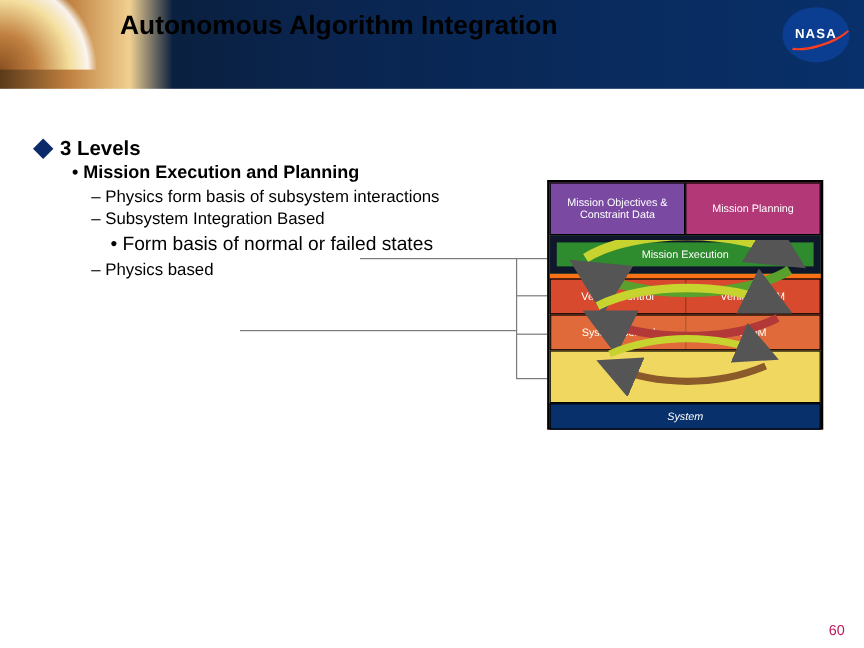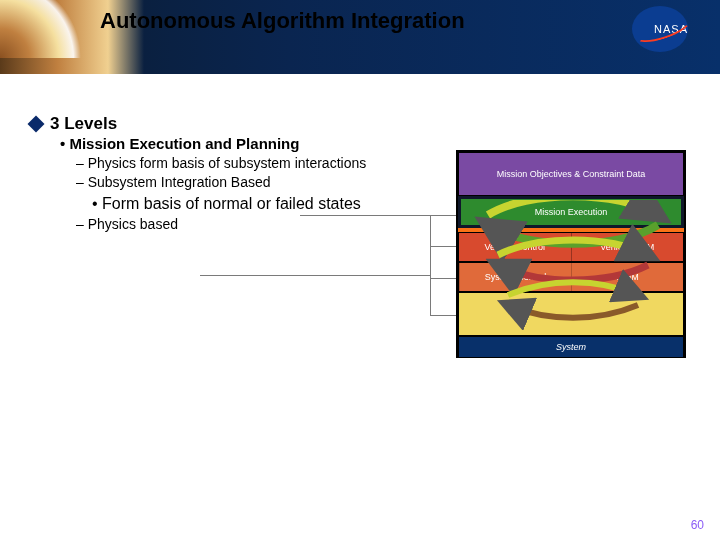--- a/index.html
+++ b/index.html
@@ -29,29 +29,29 @@
   }
   .header-title {
     position: absolute;
     left: 100px; top: 8px;
     font-size: 22px;
     font-weight: bold;
     color: #000;
   }
   .nasa-logo {
     position: absolute;
-    right: 32px; top: 6px;
+    right: 12px; top: 6px;
     width: 56px; height: 46px;
     background: #0b3d91;
     border-radius: 50%;
     display: flex;
     align-items: center;
-    justify-content: flex-end;
-    color: #fff;
-    font-weight: normal;
+    justify-content: center;
+    color: #fff;
+    font-weight: bold;
     font-size: 11px;
     letter-spacing: 1px;
   }
   .nasa-logo::after {
     content: "";
     position: absolute;
     width: 56px; height: 18px;
     border: 2px solid #fc3d21;
     border-color: transparent transparent #fc3d21 transparent;
     border-radius: 50%;
@@ -105,21 +105,21 @@
     justify-content: center;
     text-align: center;
     padding: 2px;
     color: #fff;
   }
   .mp-left { background: #7a4aa3; }
   .mp-right { background: #b33878; }
   .me-row {
     top: 44px; height: 32px;
     background: #2e8b2e;
-    border: 3px solid #0f172a;
+    border: 6px solid #0f172a;
     color: #fff;
     display: flex; align-items: center; justify-content: center;
   }
   .vc-row {
     top: 80px; height: 30px;
     background: #d84a2e;
     border: 1px solid #000;
     color: #fff;
     display: flex;
   }
@@ -160,21 +160,21 @@
   .conn-v {
     position: absolute;
     border-left: 1px solid #7a7a7a;
     width: 1px;
   }
   .page-num {
     position: absolute;
     right: 16px;
     bottom: 8px;
     font-size: 12px;
-    color: #8b5cf6;
+    color: #be185d;
   }
 </style>
 </head>
 <body>
 
 <div class="header">
   <div class="header-swoosh"></div>
   <div class="header-title">Autonomous Algorithm Integration</div>
   <div class="nasa-logo">
     <span>NASA</span>
@@ -196,20 +196,21 @@
 <div class="conn" style="left:300px; top:215px; width:156px;"></div>
 <div class="conn" style="left:200px; top:275px; width:230px;"></div>
 <div class="conn-v" style="left:430px; top:215px; height:100px;"></div>
 <div class="conn" style="left:430px; top:315px; width:26px;"></div>
 <div class="conn" style="left:430px; top:246px; width:26px;"></div>
 <div class="conn" style="left:430px; top:278px; width:26px;"></div>
 
 <div class="diagram">
   <div class="d-row mp-row">
     <div class="mp-left">Mission Objectives &amp; Constraint Data</div>
+    <div class="mp-right">Mission Planning</div>
   </div>
   <div class="d-row me-row">Mission Execution</div>
   <div class="d-row vc-row">
     <div>Vehicle Control</div>
     <div>Vehicle ISHM</div>
   </div>
   <div class="d-row sc-row">
     <div>System Control</div>
     <div>ISHM</div>
   </div>

